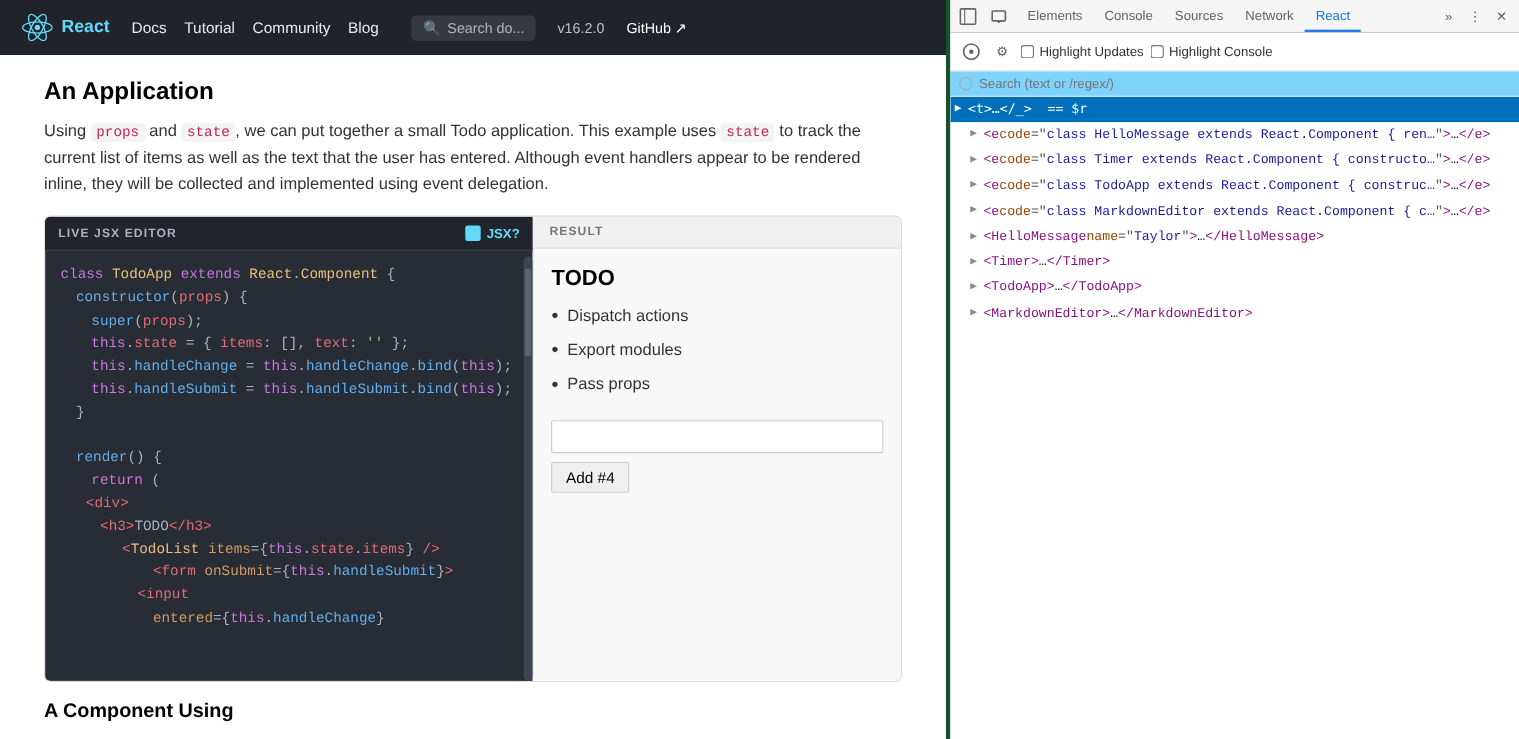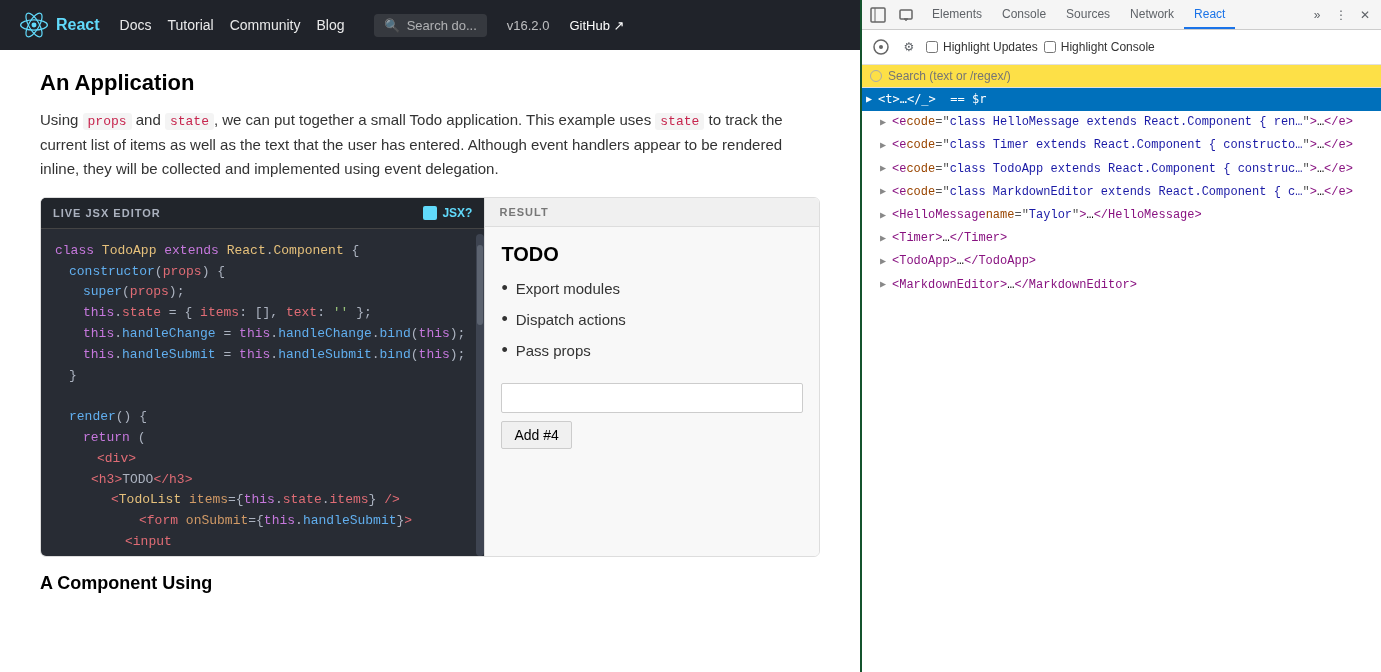--- a/index.html
+++ b/index.html
@@ -94,21 +94,21 @@
       font-size: 13px;
     }
 
     
     .live-editor-container {
       display: flex;
       border-radius: 6px;
       overflow: hidden;
       border: 1px solid #ddd;
       margin-bottom: 16px;
-      height: 360px;
+      height: 424px;
     }
     .editor-panel {
       width: 57%;
       background: #282c34;
       display: flex;
       flex-direction: column;
       position: relative;
     }
     .editor-header {
       display: flex;
@@ -153,21 +153,21 @@
     .kw { color: #c678dd; }
     .cls { color: #e5c07b; }
     .fn { color: #61afef; }
     .str { color: #98c379; }
     .var { color: #e06c75; }
     .op { color: #abb2bf; }
     .tag { color: #e06c75; }
     .attr { color: #d19a66; }
     .indent1 { margin-left: 14px; }
     .indent2 { margin-left: 28px; }
-    .indent3 { margin-left: 42px; }
+    .indent3 { margin-left: 23px; }
 
     .scrollbar-track {
       width: 8px;
       background: #3e4451;
       position: absolute;
       right: 0;
       top: 36px;
       bottom: 0;
       border-radius: 4px;
     }
@@ -233,21 +233,21 @@
       font-size: 14px;
       cursor: pointer;
       border-radius: 2px;
     }
 
     
     .right-panel {
       width: 521px;
       height: 672px;
       background: #fff;
-      border-left: 2px solid #14532d;
+      border-left: 4px solid #14532d;
       display: flex;
       flex-direction: column;
       font-size: 12px;
     }
     .devtools-tabs {
       display: flex;
       align-items: center;
       border-bottom: 1px solid #ccc;
       background: #f5f5f5;
       padding: 0 4px;
@@ -328,21 +328,21 @@
       width: 12px;
       height: 12px;
     }
 
     
     .react-search-bar {
       display: flex;
       align-items: center;
       padding: 4px 8px;
       border-bottom: 1px solid #e0e0e0;
-      background: #fde047;
+      background: #7dd3fc;
     }
     .search-circle {
       width: 12px;
       height: 12px;
       border-radius: 50%;
       border: 1px solid #aaa;
       margin-right: 6px;
     }
     .search-input-field {
       border: none;
@@ -444,22 +444,22 @@
         </div>
         <div class="scrollbar-track">
           <div class="scrollbar-thumb"></div>
         </div>
       </div>
 
       <div class="result-panel">
         <div class="result-header">RESULT</div>
         <div class="result-content">
           <h3>TODO</h3>
+          <div class="todo-item">Dispatch actions</div>
           <div class="todo-item">Export modules</div>
-          <div class="todo-item">Dispatch actions</div>
           <div class="todo-item">Pass props</div>
           <input class="result-input" type="text" style="">
           <div>
             <button class="result-btn">Add #4</button>
           </div>
         </div>
       </div>
     </div>
 
     <h2 style="font-size:18px; margin-top:0;">A Component Using</h2>

